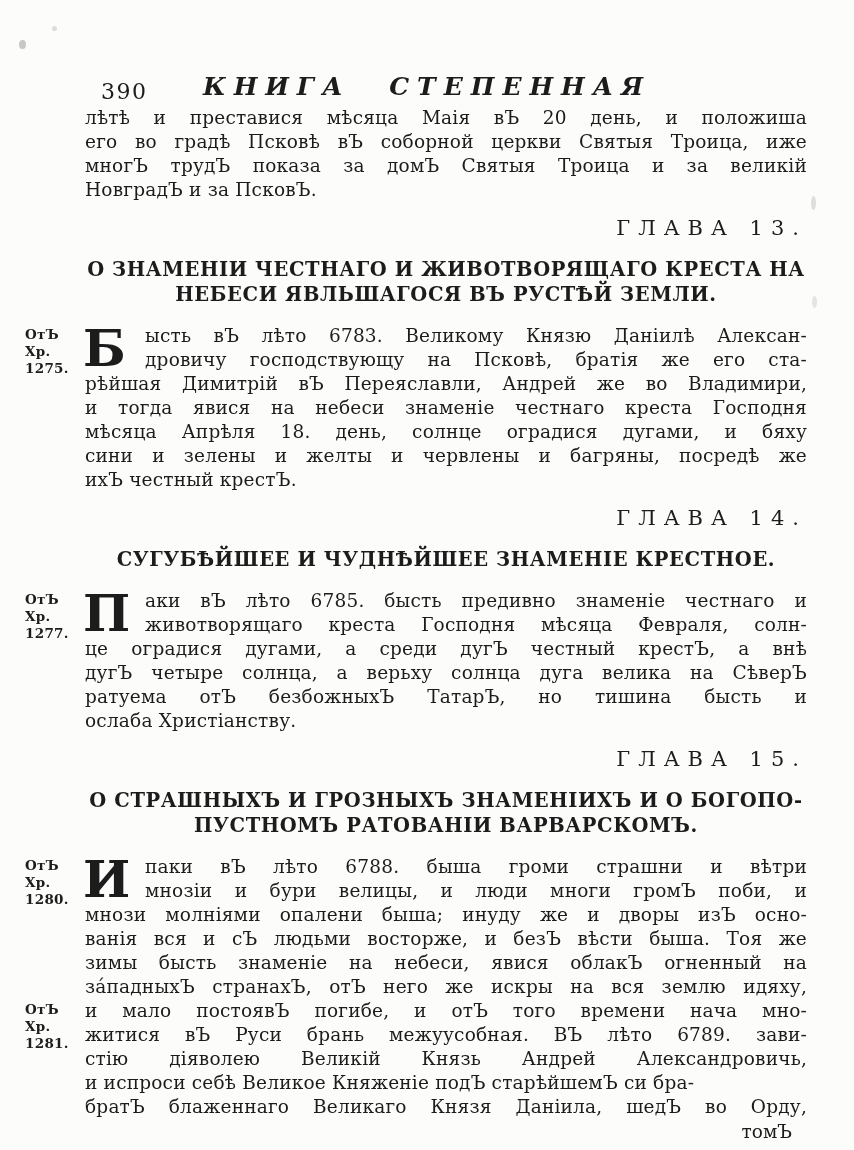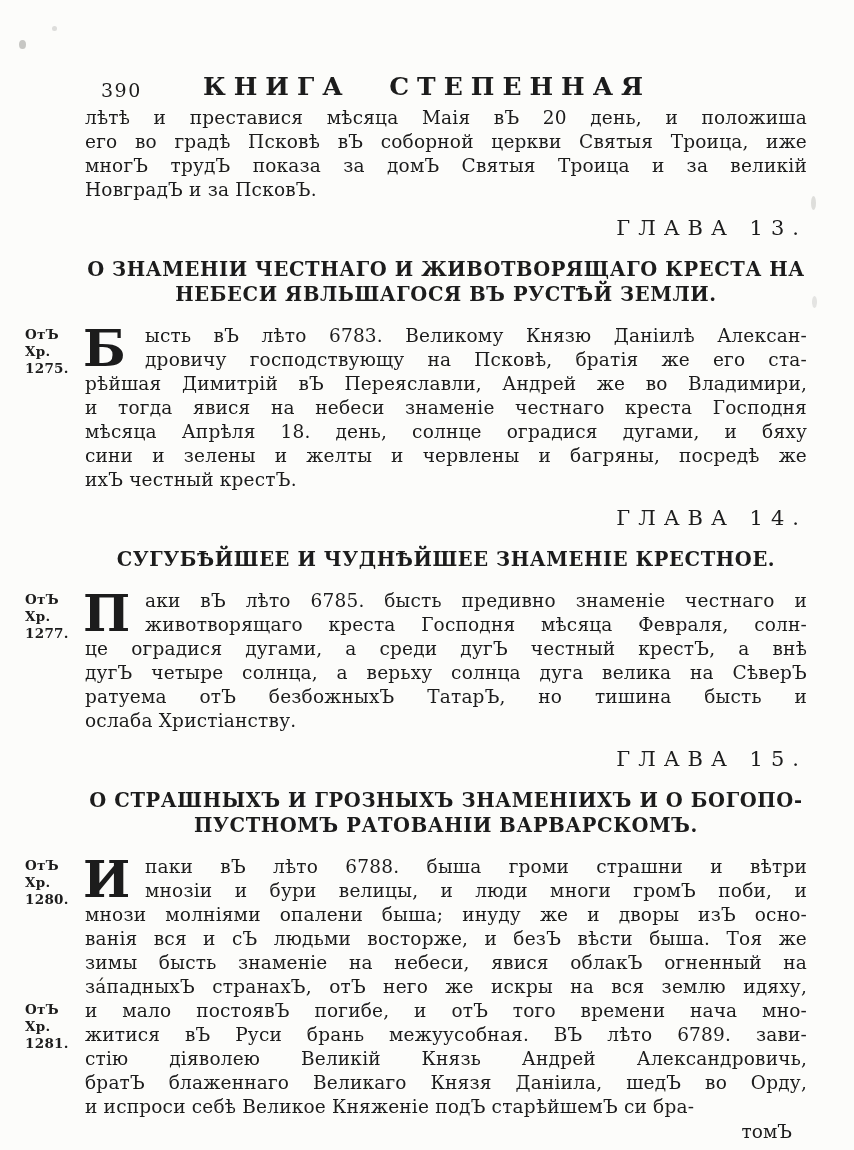--- a/index.html
+++ b/index.html
@@ -19,25 +19,25 @@
   
   .speck { position: absolute; border-radius: 50%; }
   .s1 { left: 19px; top: 40px; width: 7px; height: 9px; background: #9a9a98; opacity: .55; }
   .s2 { left: 52px; top: 26px; width: 5px; height: 5px; background: #bdbdbb; opacity: .5; }
   .s3 { left: 811px; top: 196px; width: 5px; height: 14px; background: #c9c9c7; opacity: .6; }
   .s4 { left: 812px; top: 296px; width: 5px; height: 12px; background: #cfcfcd; opacity: .55; }
 
   .header { position: absolute; top: 72px; left: 0; width: 854px; height: 34px; }
   .pageno {
     position: absolute; left: 101px; top: 7px;
-    font-size: 19px; letter-spacing: 1.5px;
+    font-size: 22px; letter-spacing: 1.5px;
   }
   .running-title {
     text-align: center;
-    font-weight: bold;
+    font-style: italic; font-weight: bold;
     font-size: 25px; line-height: 30px;
     letter-spacing: 8px; word-spacing: 22px;
   }
 
   .textblock { position: absolute; left: 85px; top: 106px; width: 722px; }
 
   .para {
     position: relative;
     margin-top: 17px;
     font-size: 18.5px; line-height: 24px;
@@ -168,21 +168,21 @@
         <span class="dropcap">И</span>
       <div class="bl nd">паки вЪ лѣто 6788. быша громи страшни и вѣтри</div>
           <div class="bl nd">мнозіи и бури велицы, и люди многи громЪ поби, и</div>
           <div class="bl">мнози молніями опалени быша; инуду же и дворы изЪ осно-</div>
           <div class="bl">ванія вся и сЪ людьми восторже, и безЪ вѣсти быша. Тоя же</div>
           <div class="bl">зимы бысть знаменіе на небеси, явися облакЪ огненный на</div>
           <div class="bl">за́падныхЪ странахЪ, отЪ него же искры на вся землю идяху,</div>
           <div class="bl">и мало постоявЪ погибе, и отЪ того времени нача мно-</div>
           <div class="bl">житися вЪ Руси брань межуусобная. ВЪ лѣто 6789. зави-</div>
           <div class="bl">стію діяволею Великій Князь Андрей Александровичь,</div>
+          <div class="bl end">и испроси себѣ Великое Княженіе подЪ старѣйшемЪ си бра-</div>
           <div class="bl">братЪ блаженнаго Великаго Князя Даніила, шедЪ во Орду,</div>
-          <div class="bl end">и испроси себѣ Великое Княженіе подЪ старѣйшемЪ си бра-</div>
         </div>
     </section>
 
     <div class="catchline">томЪ</div>
 
   </main>
 </div>
 
 </body></html>

